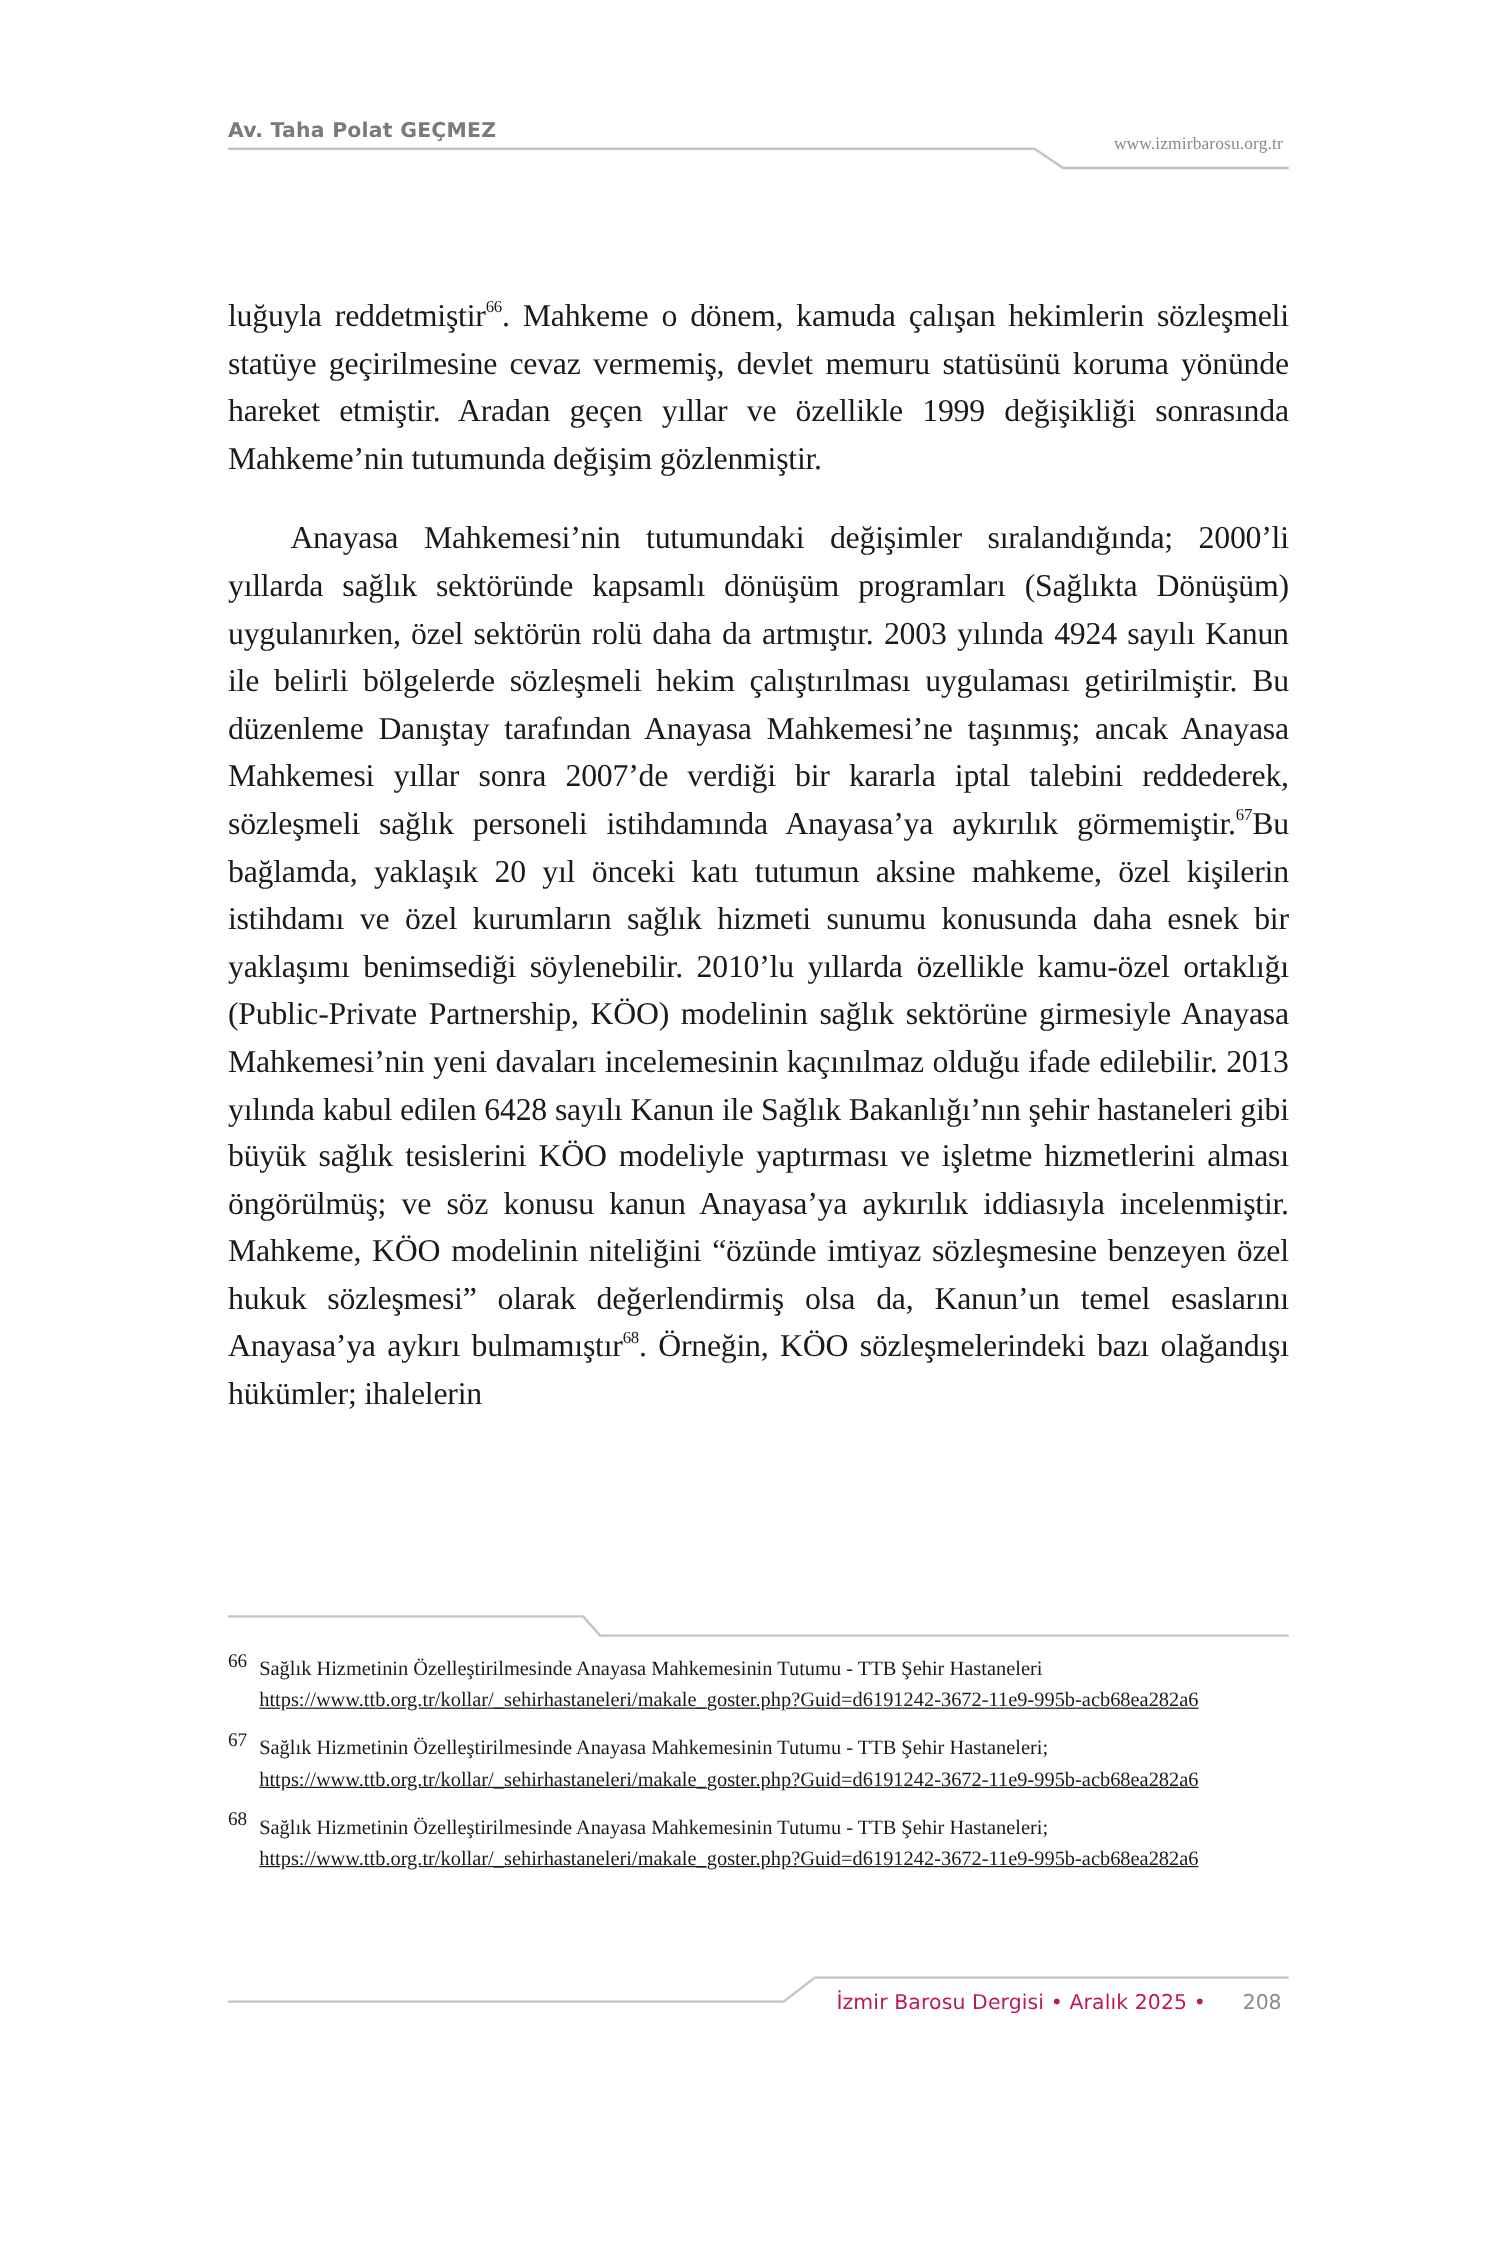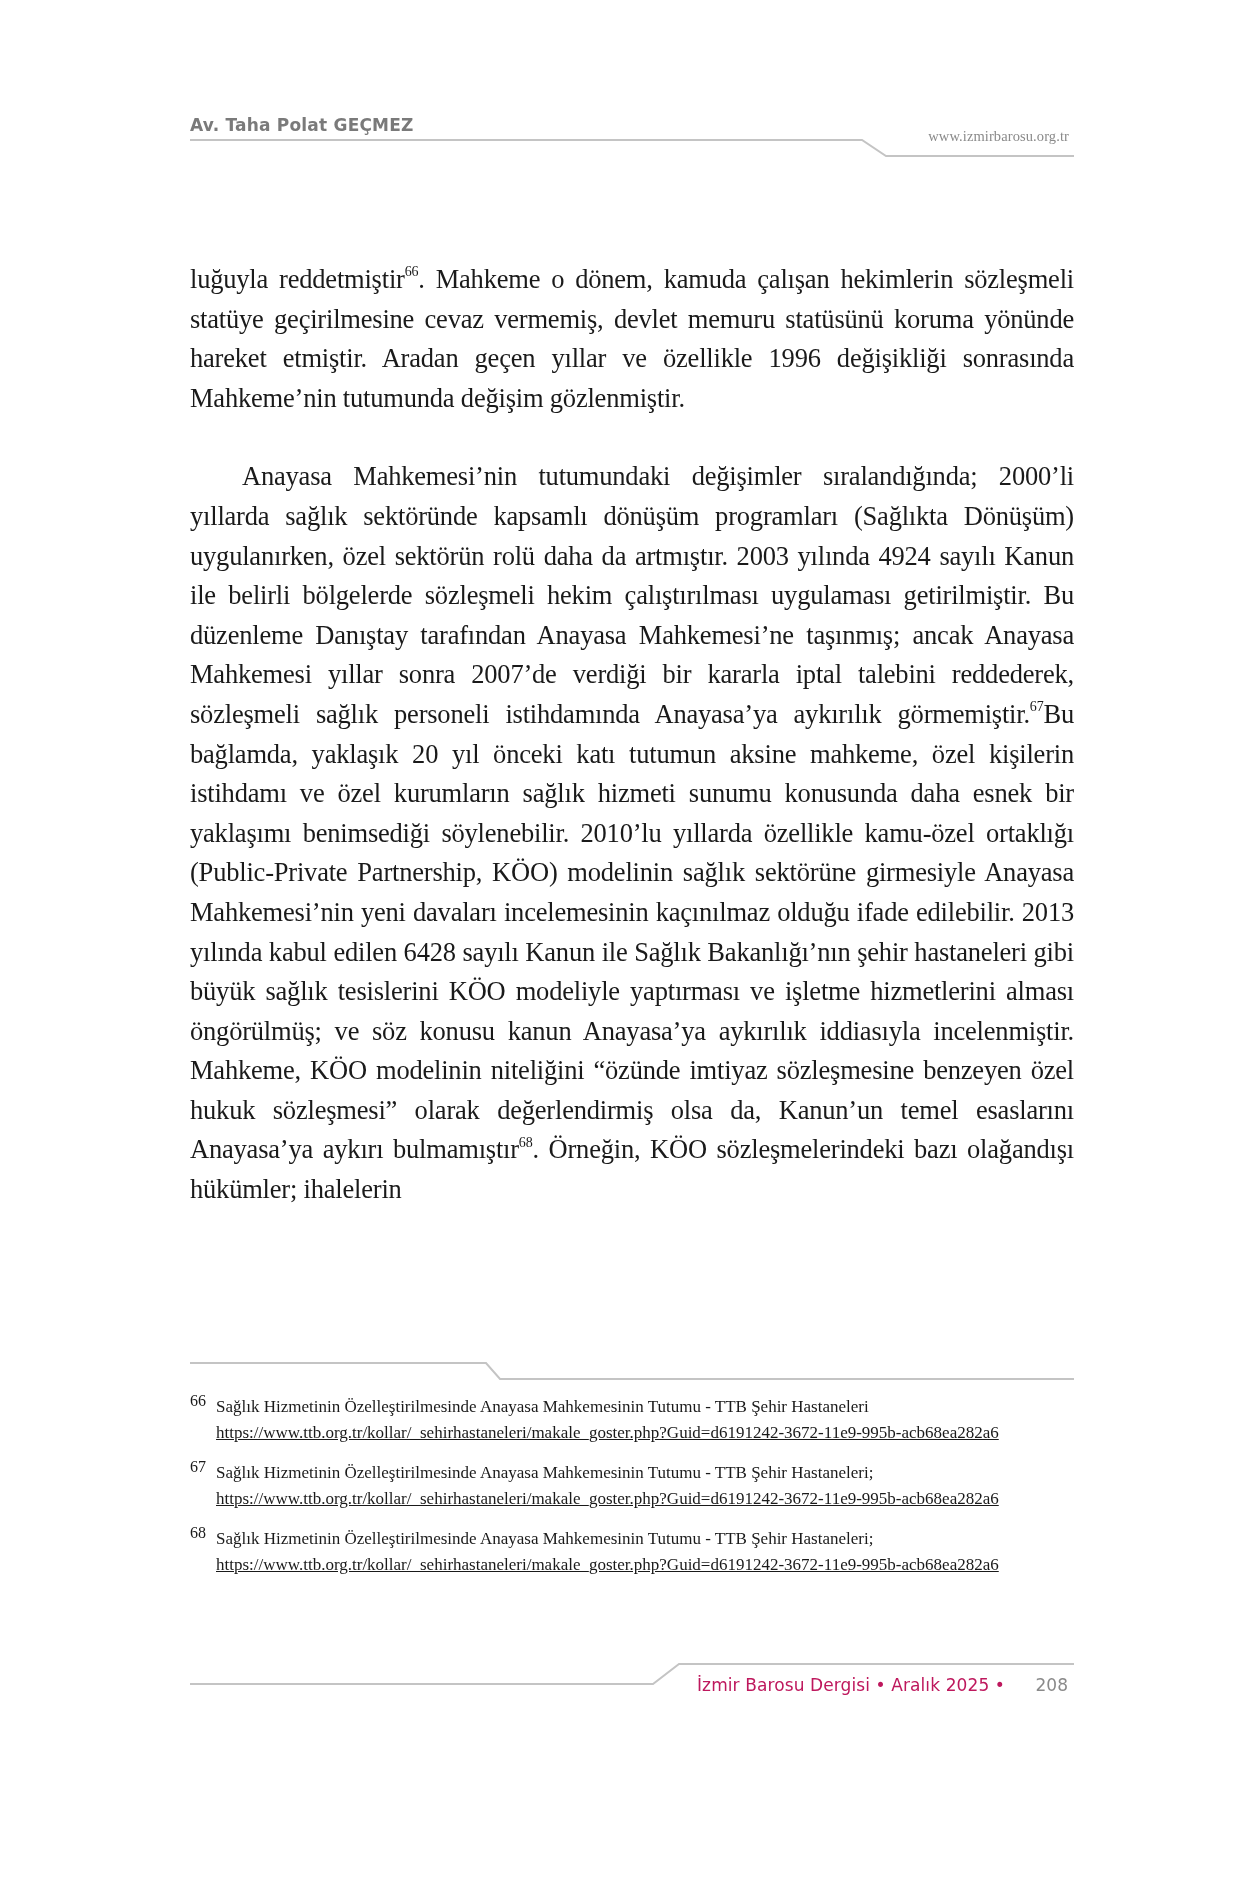--- a/index.html
+++ b/index.html
@@ -8,21 +8,21 @@
       background: #ffffff;
     }
     body {
       width: 1260px;
       height: 1890px;
       position: relative;
       overflow: hidden;
     }
     .page {
       position: absolute;
-      left: 0; top: 16px;
+      left: 0; top: 0;
       width: 1260px;
       height: 1846px;
       background: #ffffff;
     }
     
     .header-author {
       position: absolute;
       left: 190px;
       top: 99px;
       font-family: "DejaVu Sans", sans-serif;
@@ -71,21 +71,21 @@
       line-height: 39.6px;
       color: #1a1a1a;
       text-align: justify;
       letter-spacing: -0.2px;
     }
     .body-text p {
       margin: 0;
     }
     .body-text p.indent {
       text-indent: 52px;
-      margin-top: 39px;
+      margin-top: 27px;
     }
     sup.fn-ref {
       font-size: 14px;
       line-height: 0;
       vertical-align: super;
       position: relative;
       top: -2px;
     }
     
     .footnotes {
@@ -149,21 +149,21 @@
 
     <polyline points="190,1347 486,1347 500,1363 1074,1363" fill="none" stroke="#c4c4c4" stroke-width="2"></polyline>
 
     <polyline points="190,1668 653,1668 679,1648 1074,1648" fill="none" stroke="#c4c4c4" stroke-width="2"></polyline>
   </svg>
 
   <div class="header-author">Av. Taha Polat GEÇMEZ</div>
   <div class="header-site">www.izmirbarosu.org.tr</div>
 
   <div class="body-text">
-    <p><span>luğuyla reddetmiştir</span><sup class="fn-ref">66</sup><span>. Mahkeme o dönem, kamuda çalışan hekimlerin sözleşmeli statüye geçirilmesine cevaz vermemiş, devlet memuru statüsünü koruma yönünde hareket etmiştir. Aradan geçen yıllar ve özellikle 1996 değişikliği sonrasında Mahkeme’nin tutumunda değişim gözlenmiştir.</span></p>
+    <p><span>luğuyla reddetmiştir</span><sup class="fn-ref">66</sup><span>. Mahkeme o dönem, kamuda çalışan hekimlerin sözleşmeli statüye geçirilmesine cevaz vermemiş, devlet memuru statüsünü koruma yönünde hareket etmiştir. Aradan geçen yıllar ve özellikle 1999 değişikliği sonrasında Mahkeme’nin tutumunda değişim gözlenmiştir.</span></p>
     <p class="indent"><span>Anayasa Mahkemesi’nin tutumundaki değişimler sıralandığında; 2000’li yıllarda sağlık sektöründe kapsamlı dönüşüm programları (Sağlıkta Dönüşüm) uygulanırken, özel sektörün rolü daha da artmıştır. 2003 yılında 4924 sayılı Kanun ile belirli bölgelerde sözleşmeli hekim çalıştırılması uygulaması getirilmiştir. Bu düzenleme Danıştay tarafından Anayasa Mahkemesi’ne taşınmış; ancak Anayasa Mahkemesi yıllar sonra 2007’de verdiği bir kararla iptal talebini reddederek, sözleşmeli sağlık personeli istihdamında Anayasa’ya aykırılık görmemiştir.</span><sup class="fn-ref">67</sup><span>Bu bağlamda,  yaklaşık 20 yıl önceki katı tutumun aksine mahkeme, özel kişilerin istihdamı ve özel kurumların sağlık hizmeti sunumu konusunda daha esnek bir yaklaşımı benimsediği söylenebilir. 2010’lu yıllarda özellikle kamu-özel ortaklığı (Public-Private Partnership, KÖO) modelinin sağlık sektörüne girmesiyle Anayasa Mahkemesi’nin yeni davaları incelemesinin kaçınılmaz olduğu ifade edilebilir. 2013 yılında kabul edilen 6428 sayılı Kanun ile Sağlık Bakanlığı’nın şehir hastaneleri gibi büyük sağlık tesislerini KÖO modeliyle yaptırması ve işletme hizmetlerini alması öngörülmüş; ve söz konusu kanun Anayasa’ya aykırılık iddiasıyla incelenmiştir. Mahkeme, KÖO modelinin niteliğini “özünde imtiyaz sözleşmesine benzeyen özel hukuk sözleşmesi” olarak değerlendirmiş olsa da, Kanun’un temel esaslarını Anayasa’ya aykırı bulmamıştır</span><sup class="fn-ref">68</sup><span>. Örneğin, KÖO sözleşmelerindeki bazı olağandışı hükümler; ihalelerin</span></p>
   </div>
 
   <div class="footnotes">
     <div class="footnote">
       <span class="fn-num">66</span>
       <span class="fn-line1">Sağlık Hizmetinin Özelleştirilmesinde Anayasa Mahkemesinin Tutumu - TTB Şehir Hastaneleri</span>
       <span class="fn-url">https://www.ttb.org.tr/kollar/_sehirhastaneleri/makale_goster.php?Guid=d6191242-3672-11e9-995b-acb68ea282a6</span>
     </div>
     <div class="footnote">

